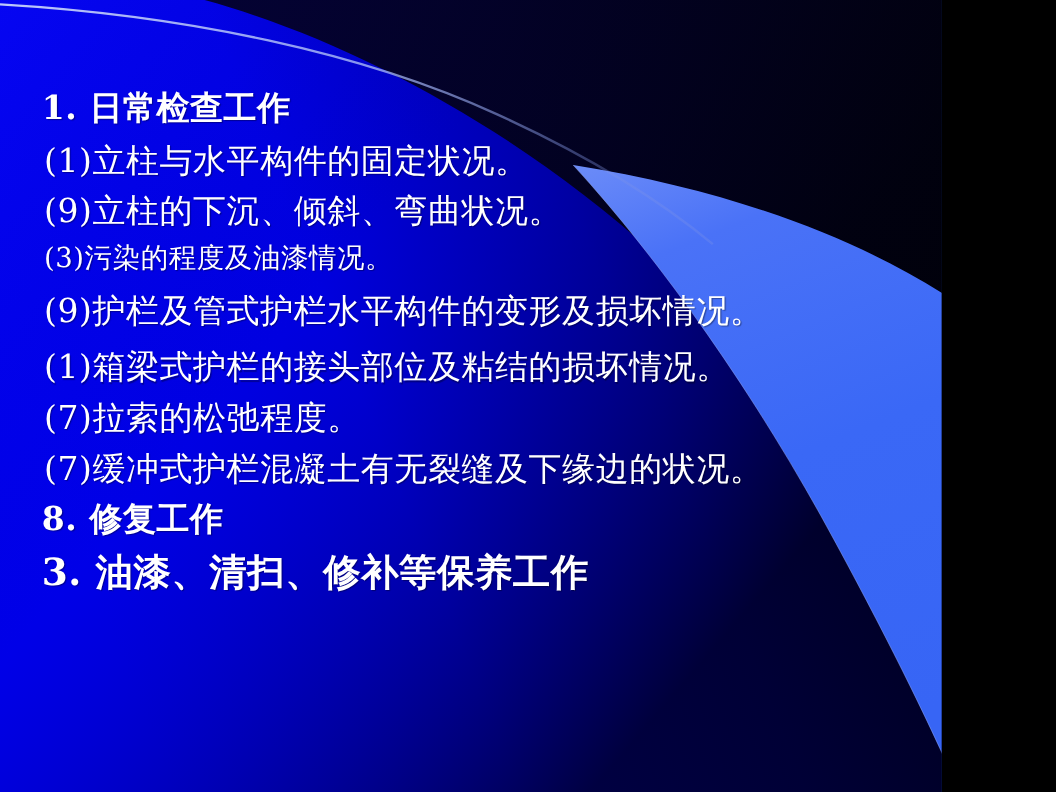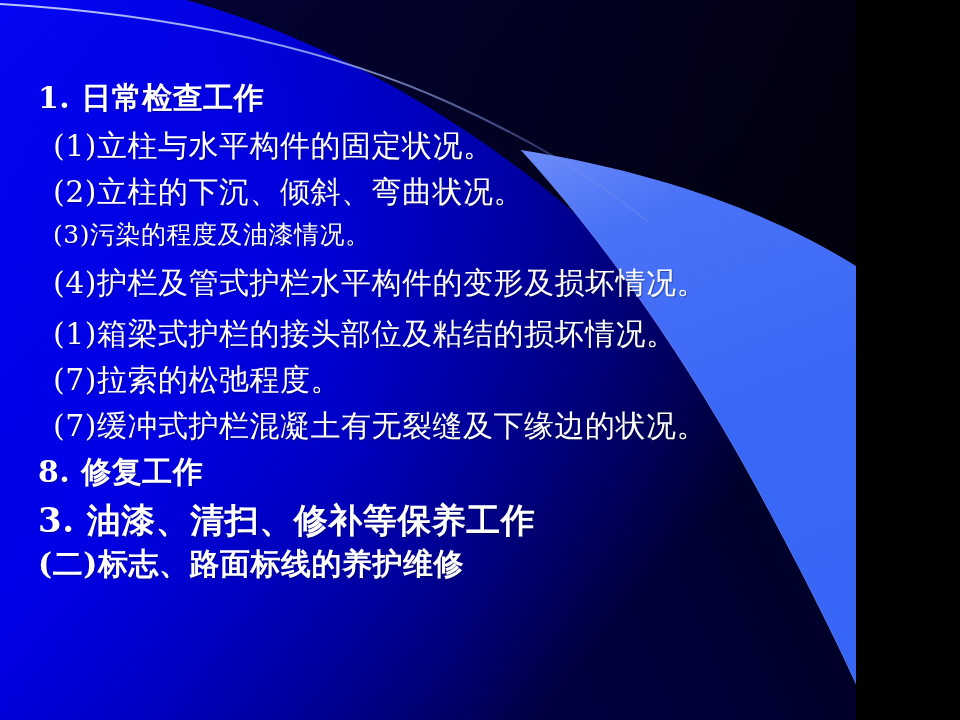--- a/index.html
+++ b/index.html
@@ -33,21 +33,21 @@
   }
   .line {
     position: absolute;
     white-space: nowrap;
     color: #ffffff;
     letter-spacing: 0.5px;
     text-shadow: 1px 1px 1px rgba(0,0,0,0.35);
     font-family: "DejaVu Serif", "Liberation Serif", serif;
   }
   .w-bold { font-weight: bold; }
-  .w-normal { font-weight: normal; margin-left: 13px; }
+  .w-normal { font-weight: normal; }
 </style>
 </head>
 <body>
 
 <div id="slide">
 
   <svg id="bg-svg" viewBox="0 0 960 720" preserveAspectRatio="none">
     <defs>
       <linearGradient id="gradMain" x1="0" y1="0.45" x2="1" y2="0.15">
         <stop offset="0.00" stop-color="#0000F2"></stop>
@@ -100,24 +100,23 @@
              C 900 280 760 188 521 150 Z" fill="url(#gradWedge)"></path>
 
     <path d="M 0 4 C 170 14 330 48 452 104 C 540 144 600 182 648 222" fill="none" stroke="url(#gradArc)" stroke-width="2.1"></path>
 
     <path d="M 521 150 C 600 236 688 360 760 494 C 812 590 850 668 872 720" fill="none" stroke="#9DB0F2" stroke-width="0.9" opacity="0.45"></path>
   </svg>
 
   <div id="content">
     <div class="line w-bold" style="left:38px;  top:78px;  font-size:30px;">1. 日常检查工作</div>
     <div class="line w-normal" style="left:40px;  top:126px; font-size:30px;">(1)立柱与水平构件的固定状况。</div>
-    <div class="line w-normal" style="left:40px;  top:172px; font-size:30px;">(2)立柱的下沉、倾斜、弯曲状况。</div>
+    <div class="line w-normal" style="left:40px;  top:172px; font-size:30px;">(9)立柱的下沉、倾斜、弯曲状况。</div>
     <div class="line w-normal" style="left:40px;  top:218px; font-size:25px;">(3)污染的程度及油漆情况。</div>
-    <div class="line w-normal" style="left:40px;  top:263px; font-size:30px;">(4)护栏及管式护栏水平构件的变形及损坏情况。</div>
+    <div class="line w-normal" style="left:40px;  top:263px; font-size:30px;">(9)护栏及管式护栏水平构件的变形及损坏情况。</div>
     <div class="line w-normal" style="left:40px;  top:314px; font-size:30px;">(1)箱梁式护栏的接头部位及粘结的损坏情况。</div>
     <div class="line w-normal" style="left:40px;  top:360px; font-size:30px;">(7)拉索的松弛程度。</div>
     <div class="line w-normal" style="left:40px;  top:406px; font-size:30px;">(7)缓冲式护栏混凝土有无裂缝及下缘边的状况。</div>
     <div class="line w-bold" style="left:38px;  top:452px; font-size:30px;">8. 修复工作</div>
     <div class="line w-bold" style="left:38px;  top:498px; font-size:34px;">3. 油漆、清扫、修补等保养工作</div>
-    <div class="line w-bold" style="left:38px;  top:544px; font-size:30px;">(二)标志、路面标线的养护维修</div>
   </div>
 
 </div>
 
 </body></html>

